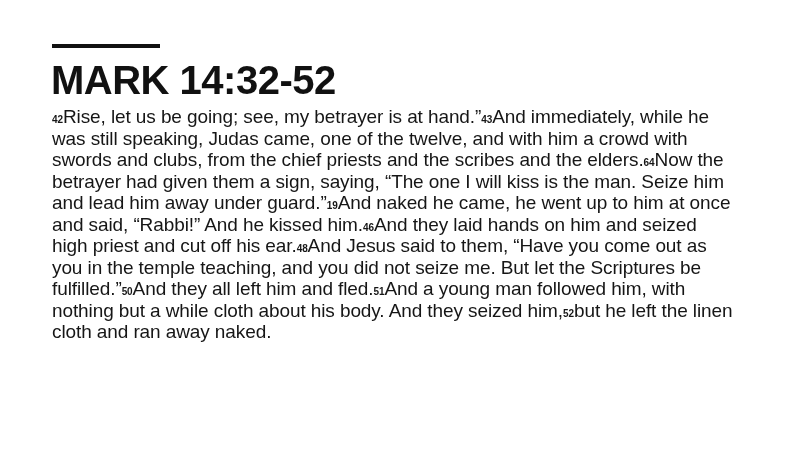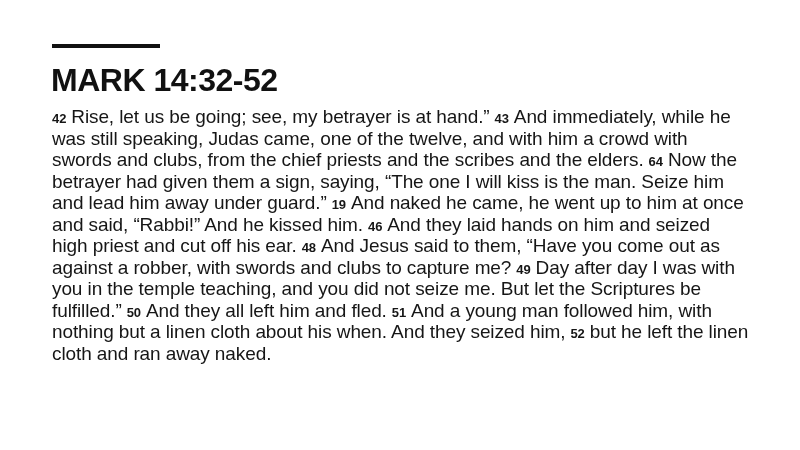--- a/index.html
+++ b/index.html
@@ -26,21 +26,21 @@
     top: 44px;
     width: 108px;
     height: 4px;
     background: #111111;
   }
   .title {
     position: absolute;
     left: 51px;
     top: 65px;
     margin: 0;
-    font-size: 32px;
+    font-size: 40px;
     line-height: 30px;
     font-weight: 700;
     letter-spacing: -0.5px;
     color: #111111;
     white-space: nowrap;
   }
   .passage {
     position: absolute;
     left: 52px;
     top: 106px;
@@ -48,44 +48,42 @@
     color: #161616;
   }
   .vline {
     height: 21.5px;
     line-height: 21.5px;
     font-size: 19px;
     white-space: nowrap;
     letter-spacing: -0.1px;
   }
   .vline span + span {
-    margin-left: 5px;
     text-align: right;
   }
   .vnum {
     font-weight: 700;
-    font-size: 13px;
+    font-size: 10px;
   }
   .vtext {
     font-weight: 400;
   }
 </style>
 </head>
 <body>
 
 <div class="slide" style="background: rgb(255, 255, 255);">
   <div class="accent-bar" style="background: rgb(17, 17, 17);"></div>
   <h1 class="title" style="color: rgb(17, 17, 17);">MARK 14:32-52</h1>
   <div class="passage" id="passage" style="color: rgb(22, 22, 22);">
       <div class="vline"><span class="vnum">42</span><span class="vtext">Rise, let us be going; see, my betrayer is at hand.”</span><span class="vnum">43</span><span class="vtext">And immediately, while he</span></div>
       <div class="vline"><span class="vtext">was still speaking, Judas came, one of the twelve, and with him a crowd with</span></div>
       <div class="vline"><span class="vtext">swords and clubs, from the chief priests and the scribes and the elders.</span><span class="vnum">64</span><span class="vtext">Now the</span></div>
       <div class="vline"><span class="vtext">betrayer had given them a sign, saying, “The one I will kiss is the man. Seize him</span></div>
       <div class="vline"><span class="vtext">and lead him away under guard.”</span><span class="vnum">19</span><span class="vtext">And naked he came, he went up to him at once</span></div>
       <div class="vline"><span class="vtext">and said, “Rabbi!” And he kissed him.</span><span class="vnum">46</span><span class="vtext">And they laid hands on him and seized</span></div>
       <div class="vline"><span class="vtext">high priest and cut off his ear.</span><span class="vnum">48</span><span class="vtext">And Jesus said to them, “Have you come out as</span></div>
-      <div class="vline"><span class="vtext">against a robber, with swords and clubs to capture me?</span><span class="vnum">49</span><span class="vtext">Day after day I was with</span></div>
       <div class="vline"><span class="vtext">you in the temple teaching, and you did not seize me. But let the Scriptures be</span></div>
       <div class="vline"><span class="vtext">fulfilled.”</span><span class="vnum">50</span><span class="vtext">And they all left him and fled.</span><span class="vnum">51</span><span class="vtext">And a young man followed him, with</span></div>
-      <div class="vline"><span class="vtext">nothing but a linen cloth about his when. And they seized him,</span><span class="vnum">52</span><span class="vtext">but he left the linen</span></div>
+      <div class="vline"><span class="vtext">nothing but a while cloth about his body. And they seized him,</span><span class="vnum">52</span><span class="vtext">but he left the linen</span></div>
       <div class="vline"><span class="vtext">cloth and ran away naked.</span></div>
     </div>
 </div>
 
 </body></html>

